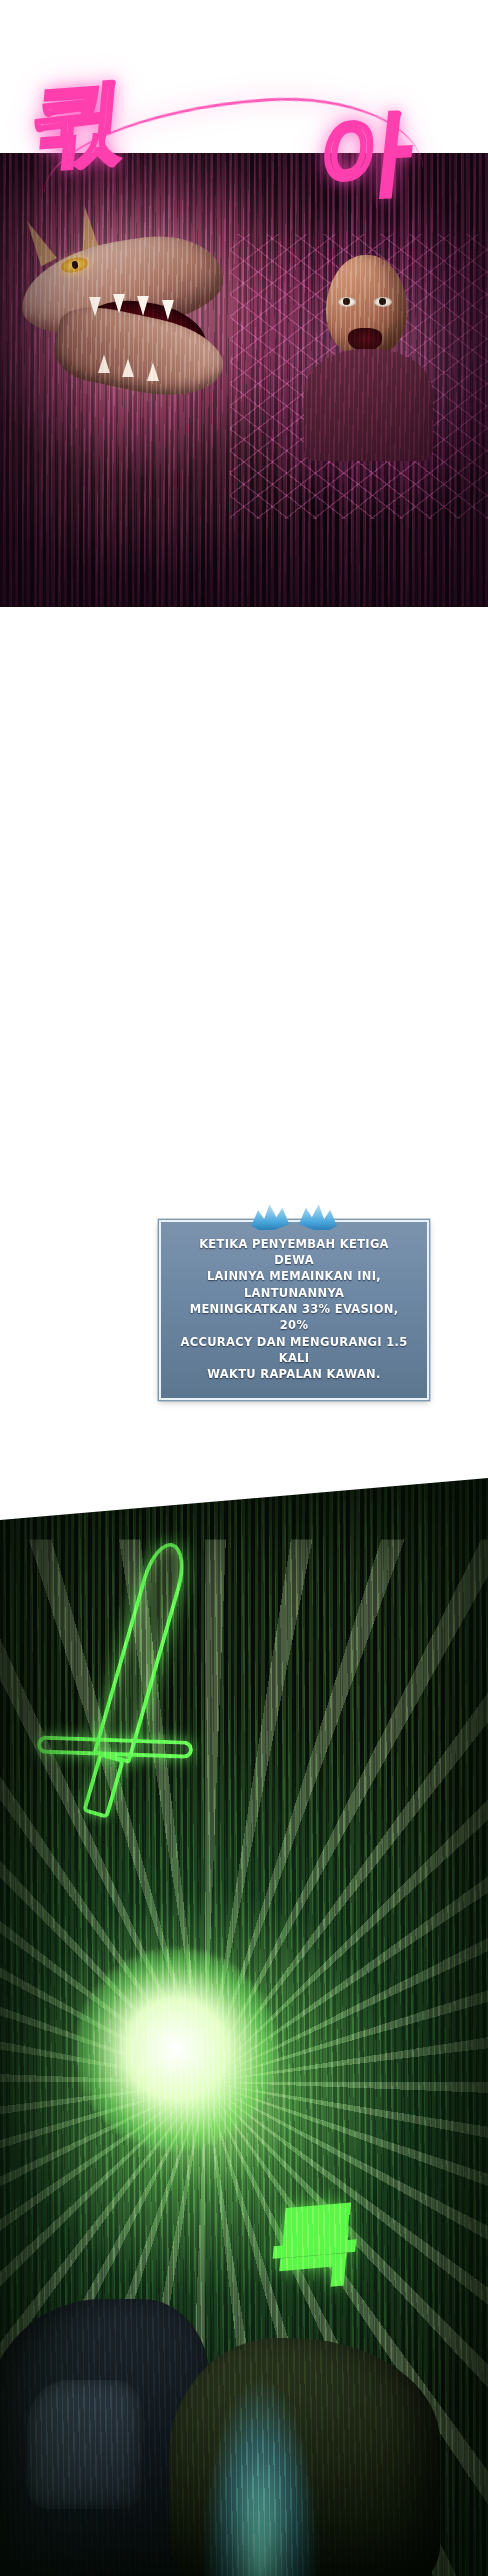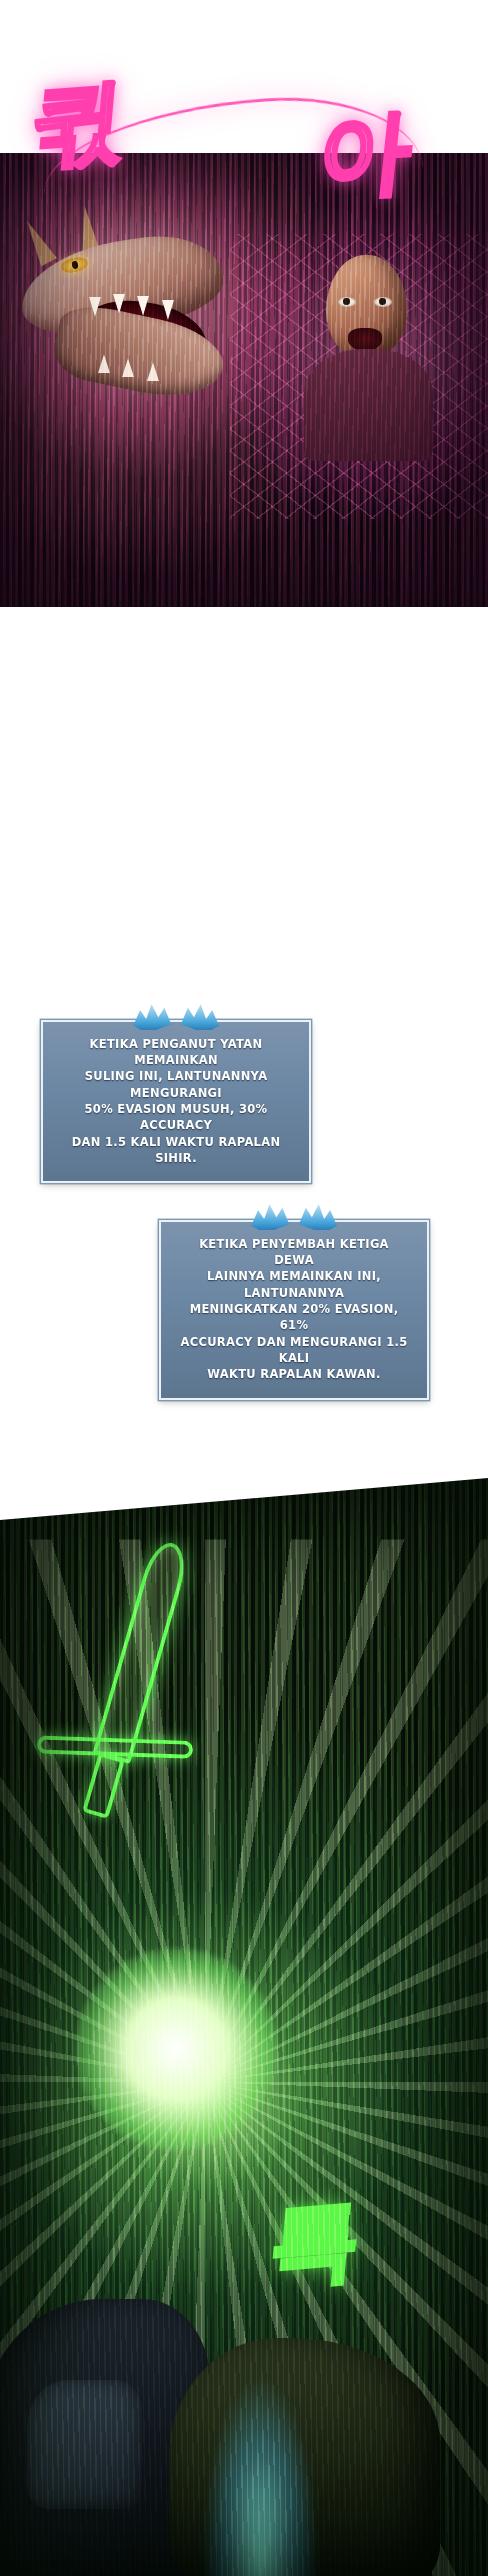--- a/index.html
+++ b/index.html
@@ -412,39 +412,29 @@
     <div class="sfx-glyph sfx-b">아</div>
   </div>
 
   <div class="bubble">
     <div class="shape"></div>
     <div class="txt">!!!</div>
   </div>
 
   <div class="gutter" style="top:607px;height:871px;"></div>
 
-  <div class="sysbox" id="sysbox1">
-    <div class="crest">
-      <div class="wing"></div>
-      <div class="wing right"></div>
-    </div>
-    <div class="body-text">KETIKA PENGANUT YATAN MEMAINKAN
-SULING INI, LANTUNANNYA MENGURANGI
-50% EVASION MUSUH, 30% ACCURACY
-DAN 1.5 KALI WAKTU RAPALAN SIHIR.</div>
-  </div>
 
   <div class="sysbox" id="sysbox2">
     <div class="crest">
       <div class="wing"></div>
       <div class="wing right"></div>
     </div>
     <div class="body-text">KETIKA PENYEMBAH KETIGA DEWA
 LAINNYA MEMAINKAN INI, LANTUNANNYA
-MENINGKATKAN 20% EVASION, 61%
+MENINGKATKAN 33% EVASION, 20%
 ACCURACY DAN MENGURANGI 1.5 KALI
 WAKTU RAPALAN KAWAN.</div>
   </div>
 
   <div class="panel2">
     <div class="p2-clip">
       <div class="p2-bg"></div>
       <div class="p2-rays"></div>
       <div class="p2-core"></div>
 

